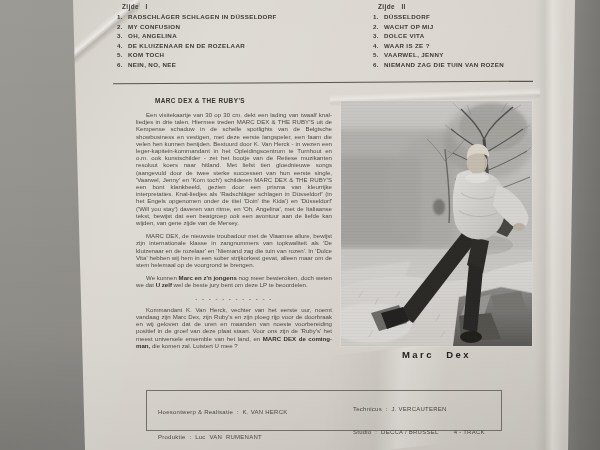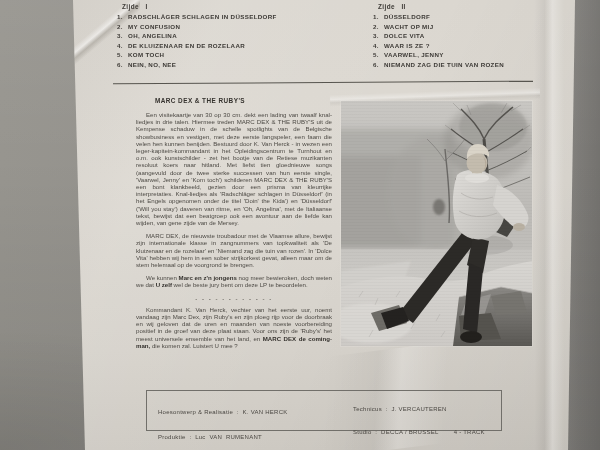--- a/index.html
+++ b/index.html
@@ -210,20 +210,21 @@
         <path d="M156,84 C170,88 182,100 187,114 C189,122 183,130 175,127 C166,122 158,112 152,104 Z" fill="#d6d4d0"></path>
         <ellipse cx="178" cy="126" rx="6" ry="4" fill="#b9b1a3"></ellipse>
 
         <rect x="131" y="69" width="10" height="7" fill="#c0b8aa"></rect>
         <ellipse cx="136" cy="77" rx="12" ry="5" fill="#e0deda"></ellipse>
         <circle cx="136" cy="62" r="10.5" fill="#c4bcae"></circle>
         <path d="M126,58 C125,49 130,43 137,43 C144,43 149,49 148,56 C143,51 130,51 126,58 Z" fill="#dad4c8"></path>
         <path d="M142,56 C145,60 145,66 142,70 C146,67 147,59 142,56 Z" fill="#ab9f8e" opacity=".6"></path>
       </svg>
     </div>
+    <div class="photo-caption">Marc Dex</div>
 
     <div class="credits">
       <div class="col col-left">
         <div>Hoesontwerp &amp; Realisatie  :  K. VAN HERCK</div>
         <div>Produktie  :  Luc  VAN  RUMENANT</div>
       </div>
       <div class="col col-right">
         <div>Technicus  :  J. VERCAUTEREN</div>
         <div>Studio  :  DECCA / BRUSSEL        4 - TRACK</div>
         

